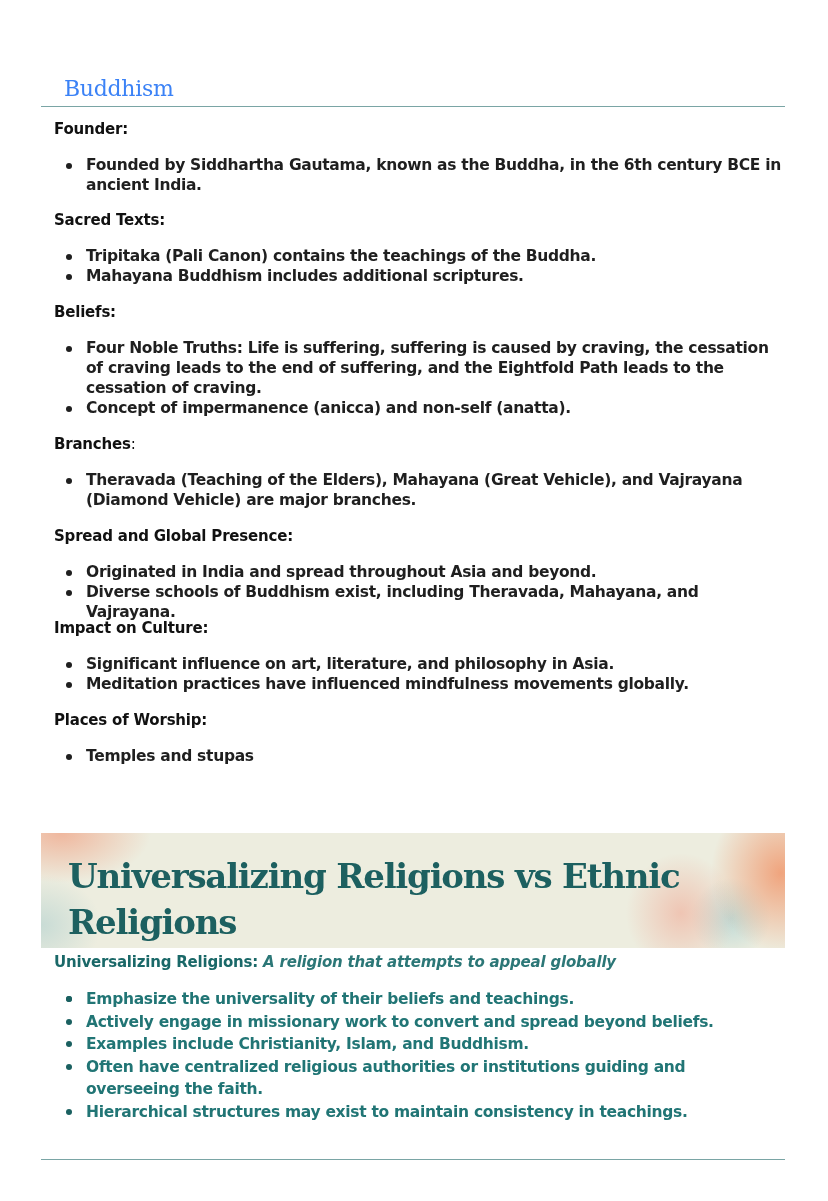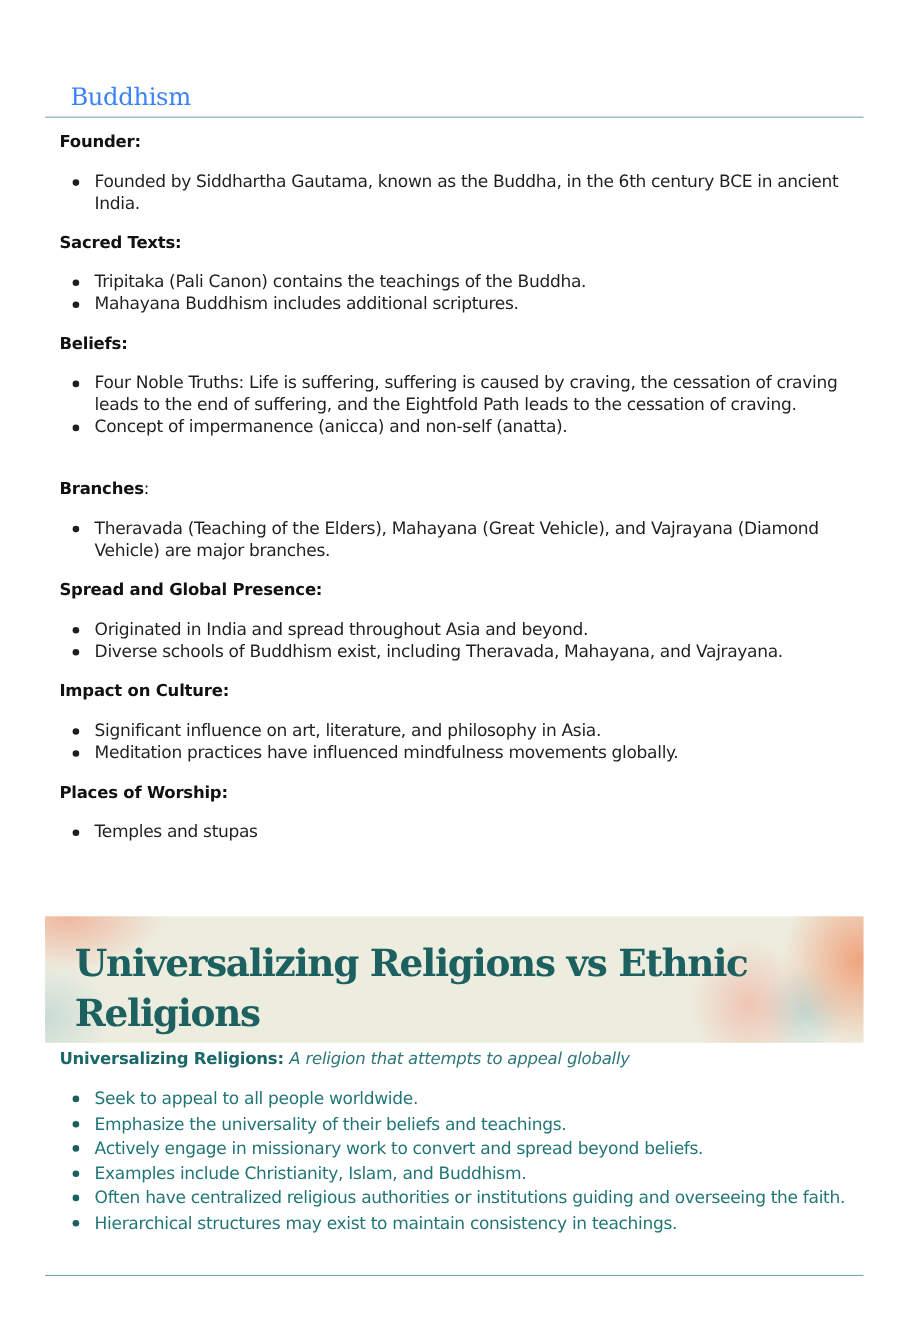--- a/index.html
+++ b/index.html
@@ -2,35 +2,35 @@
 <html><head>
 <meta charset="utf-8">
 <style>
   html, body { margin: 0; padding: 0; background: #ffffff; }
   body { width: 828px; height: 1201px; position: relative; overflow: hidden; font-family: "DejaVu Sans", sans-serif; color: #1f1f1f; }
   .h1 { position: absolute; left: 64px; top: 58px; font-family: "DejaVu Serif", serif; font-size: 22px; color: #3b82f6; font-weight: normal; letter-spacing: -0.3px; }
   .rule { position: absolute; left: 41px; width: 744px; height: 1px; background: #7aa5a5; }
   .section { position: absolute; left: 54px; width: 730px; }
   .label { font-size: 15px; font-weight: bold; color: #111; margin: 0; height: 20px; line-height: 20px; letter-spacing: -0.2px; }
   .label .plain { font-weight: normal; }
-  ul { margin: 0; padding: 0; list-style: none; }
+  ul { margin: 0; padding: 0; list-style: none; font-weight: bold; }
   li { position: relative; padding-left: 32px; font-size: 15.5px; line-height: 20px; color: #1f1f1f; letter-spacing: -0.3px; }
   li .bullet { position: absolute; left: 12px; top: 8px; width: 6px; height: 6px; border-radius: 50%; background: #1f1f1f; }
   .banner { position: absolute; left: 41px; top: 833px; width: 744px; height: 115px; overflow: hidden;
     background:
       radial-gradient(ellipse 90px 50px at 20px 0px, rgba(240,160,130,0.7), rgba(240,160,130,0) 100%),
       radial-gradient(ellipse 60px 50px at 0px 92px, rgba(170,205,205,0.55), rgba(170,205,205,0) 100%),
       radial-gradient(ellipse 70px 80px at 740px 40px, rgba(240,160,120,0.95), rgba(240,160,120,0) 100%),
       radial-gradient(ellipse 55px 60px at 640px 80px, rgba(240,170,150,0.6), rgba(240,170,150,0) 100%),
       radial-gradient(ellipse 40px 40px at 690px 85px, rgba(170,210,210,0.7), rgba(170,210,210,0) 100%),
       #ededdf; }
   .banner-title { position: absolute; left: 27px; top: 20px; font-family: "DejaVu Serif", serif; font-size: 34px; color: #1d6060; font-weight: bold; line-height: 46px; letter-spacing: -1.2px; white-space: nowrap; }
   .teal .label, .teal li { color: #217575; }
   .teal .label { color: #1a6868; }
-  .teal .def { font-weight: normal; font-style: italic; color: #2c7777; text-align: center; }
+  .teal .def { font-weight: bold; font-style: italic; color: #2c7777; text-align: center; }
   .teal li .bullet { background: #1a6060; }
   .teal li { line-height: 22.5px; }
 </style>
 </head>
 <body>
 
 <h2 class="h1">Buddhism</h2>
 <div class="rule" style="top:106px"></div>
 
 <div class="section" style="top:119px">
@@ -89,21 +89,21 @@
 <div class="banner">
   <div class="banner-title">
     <div>Universalizing Religions vs Ethnic</div>
     <div>Religions</div>
   </div>
 </div>
 
 <div class="section teal" style="top:952px">
   <p class="label"><span>Universalizing Religions:</span> <span class="def">A religion that attempts to appeal globally</span></p>
   <ul style="margin-top:16px">
-    <li><span class="bullet"></span><span>Seek to appeal to all people worldwide.</span></li>
+    <li><span class="bullet"></span></li>
     <li><span class="bullet"></span><span>Emphasize the universality of their beliefs and teachings.</span></li>
     <li><span class="bullet"></span><span>Actively engage in missionary work to convert and spread beyond beliefs.</span></li>
     <li><span class="bullet"></span><span>Examples include Christianity, Islam, and Buddhism.</span></li>
     <li><span class="bullet"></span><span>Often have centralized religious authorities or institutions guiding and overseeing the faith.</span></li>
     <li><span class="bullet"></span><span>Hierarchical structures may exist to maintain consistency in teachings.</span></li>
   </ul>
 </div>
 <div class="rule" style="top:1159px"></div>
 
 </body></html>

